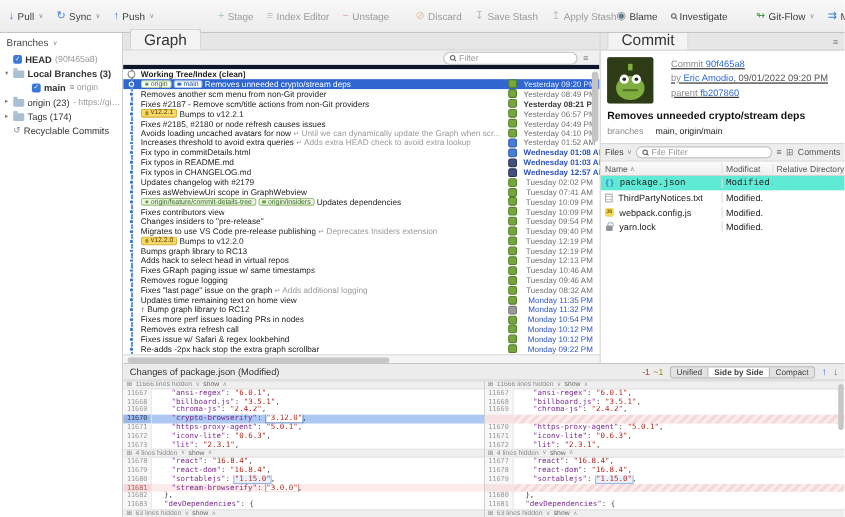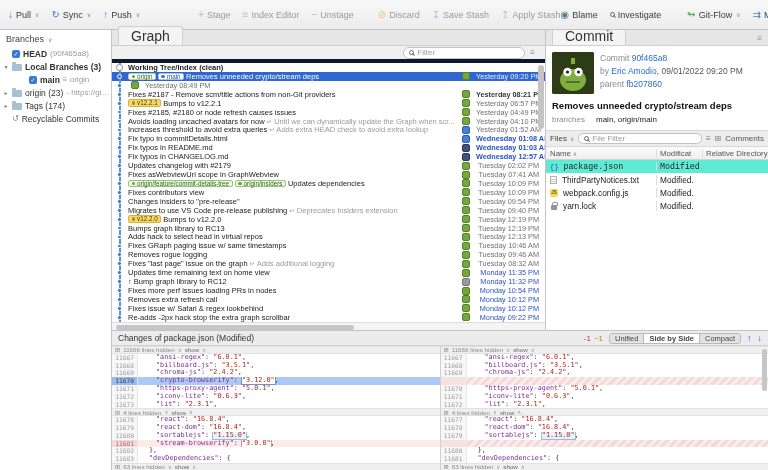--- a/index.html
+++ b/index.html
@@ -83,21 +83,21 @@
   .b-tag{background:#f7d96b;border:.5px solid #d9b23a;color:#4f3d00;}
   .b-tag .bdot{background:#b08d1e;}
   .b-rbranch{background:#eef6e6;border:.5px solid #9cc27a;color:#33691e;}
   .b-rbranch .bdot{background:#6aa33f;}
   .glist-vscroll{position:absolute;right:1px;top:2px;width:6px;height:64px;border-radius:3px;background:#c4c4c4;z-index:5;}
   .hscroll{height:8px;flex:none;background:#f4f4f4;border-top:1px solid #dedede;position:relative;}
   .hthumb{position:absolute;top:1.5px;left:4px;height:5px;width:55%;border-radius:2.5px;background:#c6c6c6;}
 
   
   .commit-panel{width:223px;flex:none;border-left:1px solid #c4c4c4;display:flex;flex-direction:column;background:#fff;overflow:hidden;}
-  .ci{display:flex;gap:6px;padding:6px 6px 3px;}
+  .ci{display:flex;gap:16px;padding:6px 6px 3px;text-decoration:underline;}
   .ci-avatar{width:42px;height:42px;flex:none;border-radius:2px;overflow:hidden;background:#2e3b17;}
   .ci-lines{font-size:8.5px;line-height:13px;color:#555;min-width:0;white-space:nowrap;overflow:hidden;}
   .lab{color:#8a8a8a;}
   .link{color:#2e6bd6;}
   .ci-dt::before{content:", ";}
   .ci-dt{color:#555;}
   .ci-msg{font-size:9.5px;font-weight:bold;color:#111;padding:3px 6px 4px;}
   .ci-branches{display:flex;font-size:8px;padding:0 6px 6px;}
   .ci-branches .lab{width:44px;flex:none;}
   .files-toolbar{height:17px;flex:none;background:#ededed;border-top:1px solid #d8d8d8;border-bottom:1px solid #d8d8d8;display:flex;align-items:center;gap:4px;padding:0 4px;font-size:8px;color:#444;white-space:nowrap;}
@@ -312,20 +312,23 @@
                   </span>
                   <span class="mtext">Removes unneeded crypto/stream deps</span>
                 </div>
                 <span class="avatar av-green"></span>
                 <span class="cdate d-sel">Yesterday 09:20 PM</span>
               </div>
               <div class="crow">
                 <div class="rail">
                   <span class="node"></span>
                 </div>
+                <div class="msg">
+                  <span class="mtext">Removes another scm menu from non-Git provider</span>
+                </div>
                 <span class="avatar av-green"></span>
                 <span class="cdate d-gray">Yesterday 08:49 PM</span>
               </div>
               <div class="crow">
                 <div class="rail">
                   <span class="node"></span>
                 </div>
                 <div class="msg">
                   <span class="mtext">Fixes #2187 - Remove scm/title actions from non-Git providers</span>
                 </div>

